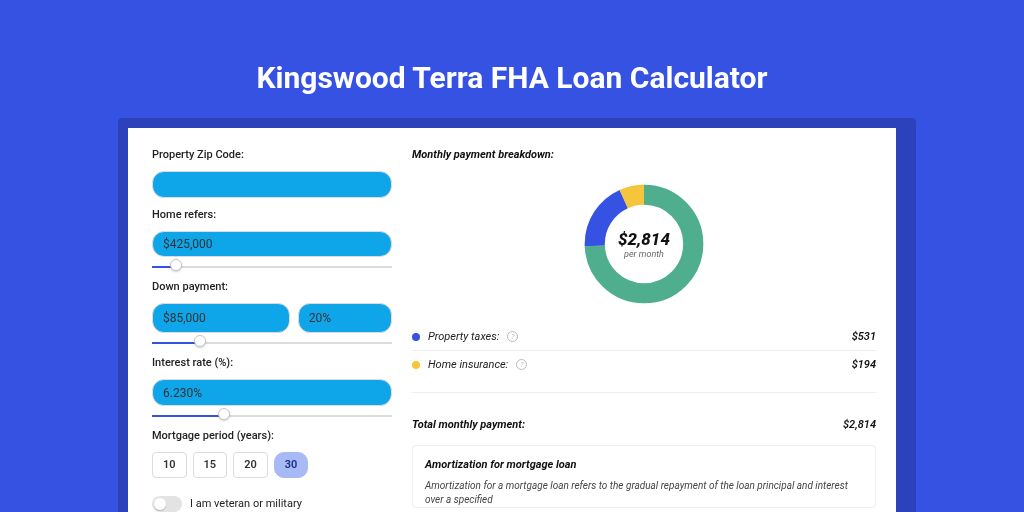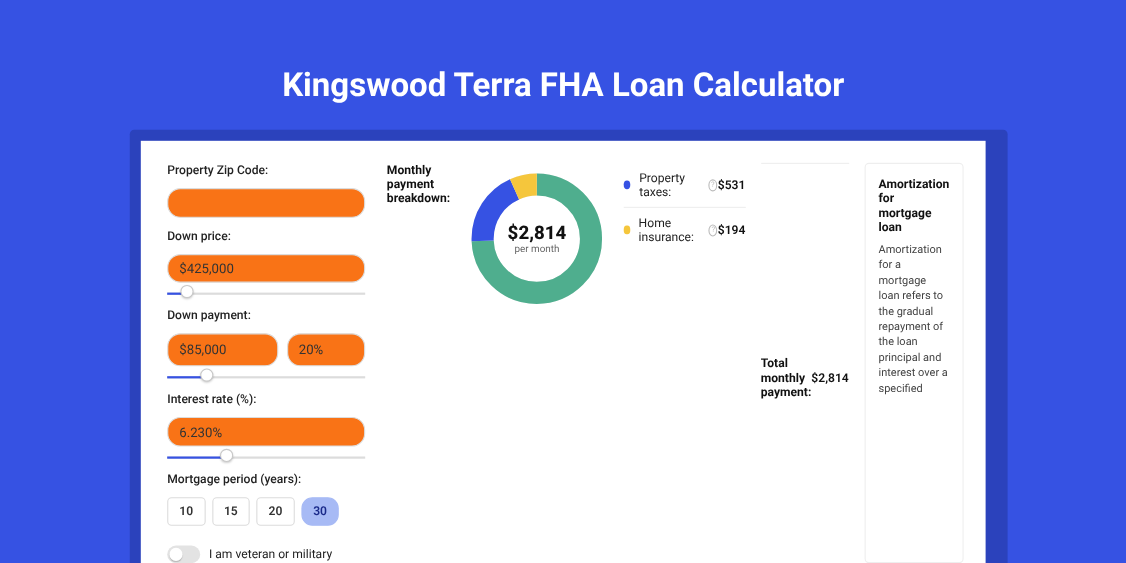--- a/index.html
+++ b/index.html
@@ -18,26 +18,26 @@
   .panel-shadow {
     position: absolute; left: 118px; top: 118px; width: 798px; height: 394px;
     background: #2b42bc; border-radius: 4px 4px 0 0;
   }
   .panel {
     position: absolute; left: 128px; top: 128px; width: 768px; height: 384px;
     background: #fff; overflow: hidden;
     display: flex; gap: 20px; padding: 20px 20px 0 24px;
   }
   .left { width: 240px; display:flex; flex-direction:column; gap:10px; }
-  .right { flex:1; display:flex; flex-direction:row; gap:14px; }
+  .right { flex:1; display:flex; flex-direction:column; gap:14px;font-style:italic; }
 
   .lbl { font-size: 11px; color:#222; font-weight:500; }
   .field {
     width:100%; height:30px; border:1px solid #dcdcdc; border-radius:12px;
-    font-size:12px; padding:0 10px; color:#333; background:#f97316;
+    font-size:12px; padding:0 10px; color:#333; background:#0ea5e9;
     display:flex; align-items:center;
   }
   .row2 { display:flex; gap:8px; }
   .row2 .field:first-child { flex:1.6; }
   .row2 .field:last-child { flex:1; }
 
   .slider-wrap { position:relative; height:8px; margin-top:-4px; }
   .track { position:absolute; left:0; right:0; top:3px; height:2px; background:#dcdcdc; }
   .track .fill { position:absolute; left:0; top:0; height:2px; background:#3652e3; }
   .thumb {
@@ -106,21 +106,21 @@
   <div class="title">Kingswood Terra FHA Loan Calculator</div>
   <div class="panel-shadow"></div>
 
   <div class="panel">
 
     <div class="left">
 
       <div class="lbl">Property Zip Code:</div>
       <div class="field"></div>
 
-      <div class="lbl">Down price:</div>
+      <div class="lbl">Home refers:</div>
       <div class="field">$425,000</div>
       <div class="slider-wrap">
         <div class="track">
             <div class="fill" id="fill-hp" style="width: 10%;"></div>
           </div>
         <div class="thumb" id="thumb-hp" style="left: 10%;"></div>
       </div>
 
       <div class="lbl">Down payment:</div>
       <div class="row2">

